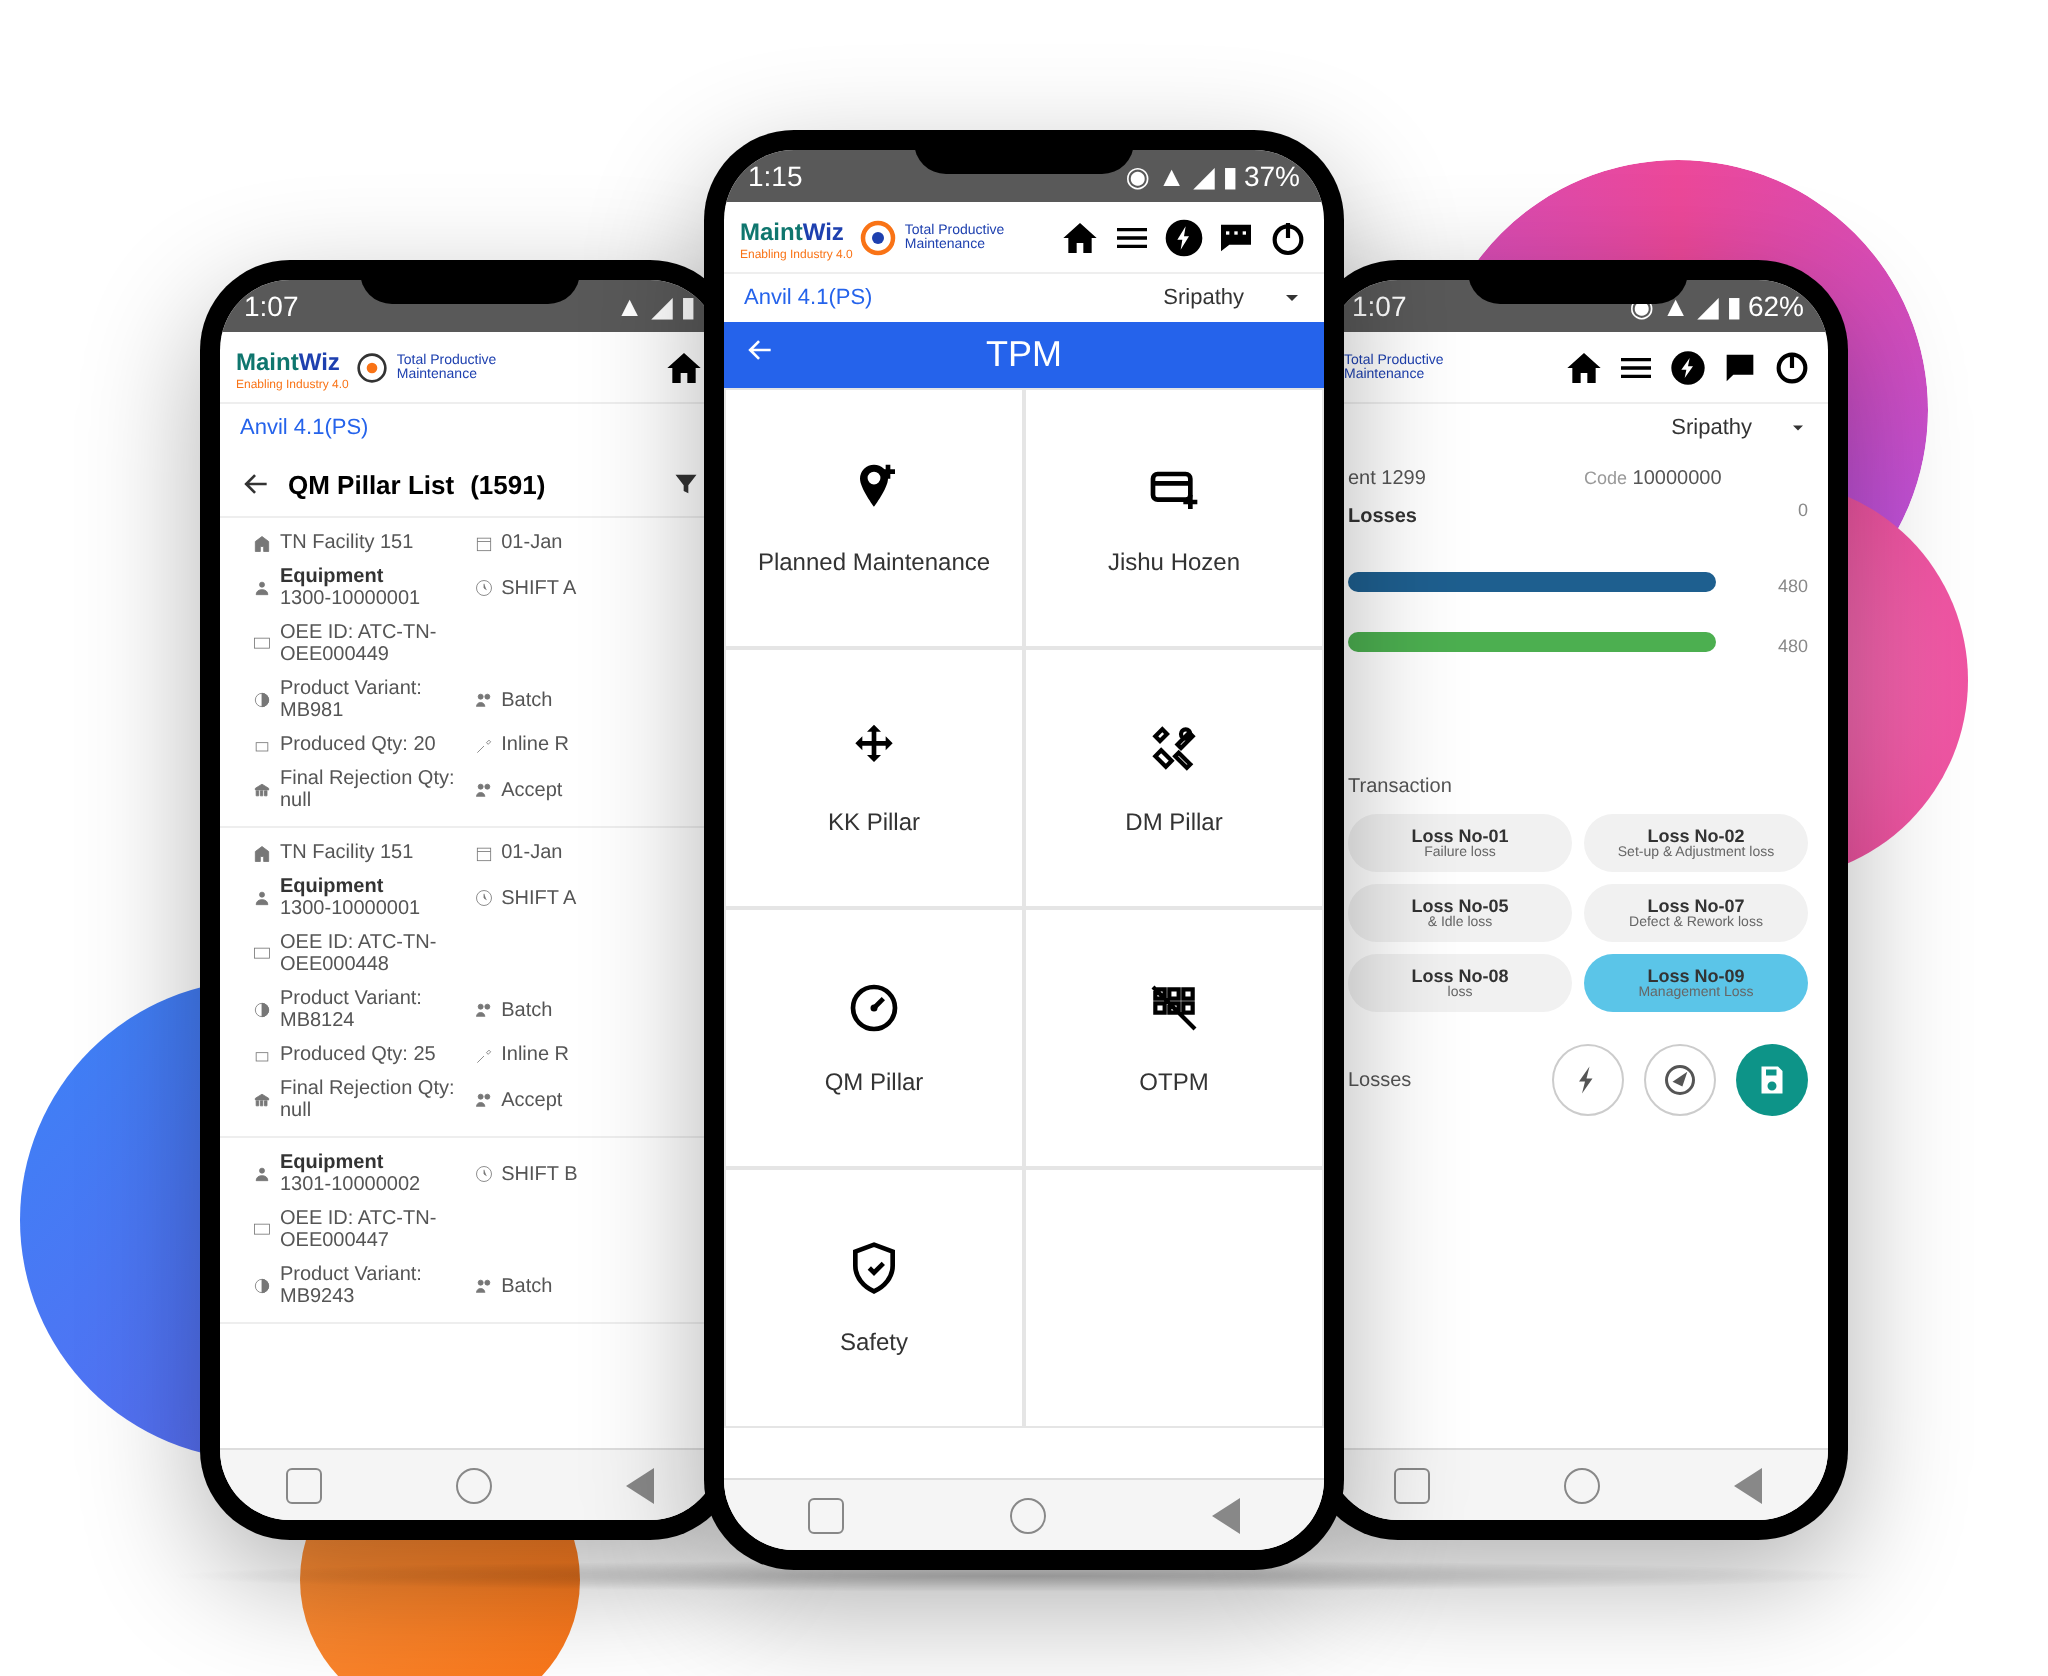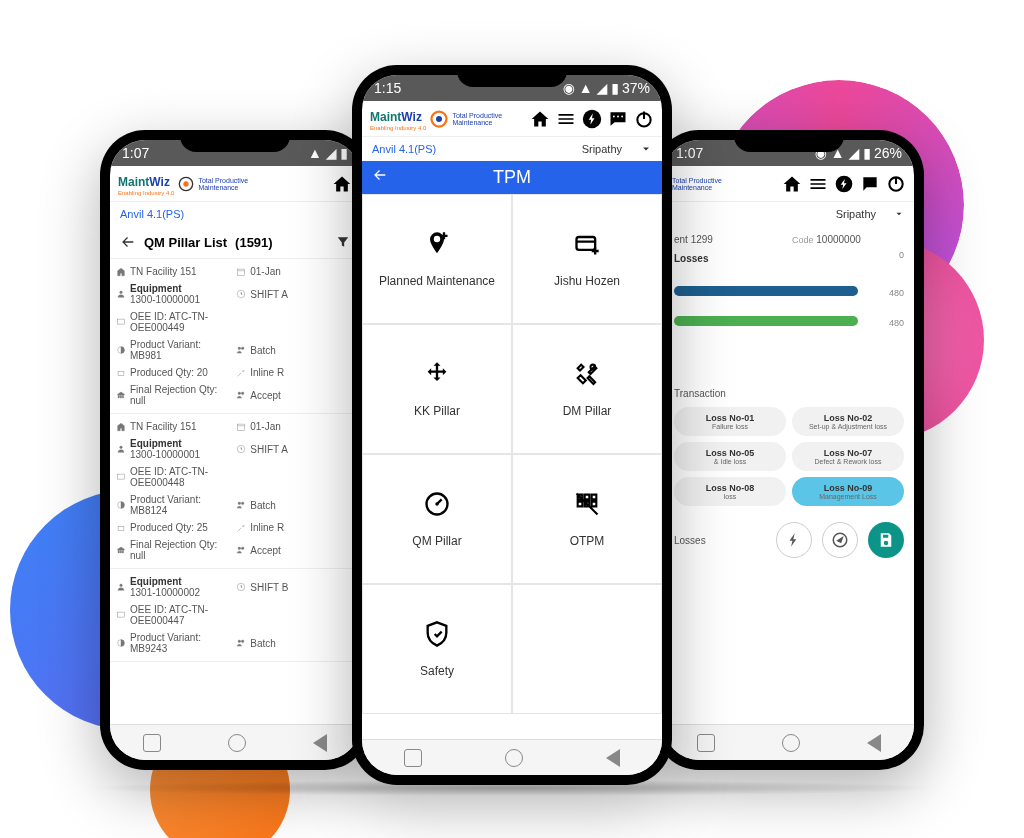--- a/index.html
+++ b/index.html
@@ -47,21 +47,21 @@
 
 
 .tpm-grid{flex:1;display:grid;grid-template-columns:1fr 1fr;grid-auto-rows:130px}
 .tpm-cell{border:1px solid #e5e5e5;display:flex;flex-direction:column;align-items:center;justify-content:center;gap:16px;font-size:12px;color:#333}
 .tpm-cell svg{width:28px;height:28px}
 
 
 .list-hdr{display:flex;align-items:center;gap:8px;padding:8px 10px;font-size:13px;font-weight:700;border-bottom:1px solid #eee}
 .list-body{flex:1;overflow:hidden;font-size:10px;color:#555}
 .card{border-bottom:1px solid #eee;padding:4px 0}
-.row{display:flex;padding:3px 6px;gap:6px}
+.row{display:flex;padding:3px 16px;gap:6px}
 .row .cell{flex:1;display:flex;align-items:center;gap:4px}
 .row .cell.half{flex:0 0 48%}
 .row svg{width:10px;height:10px;flex-shrink:0;fill:#777;stroke:#777}
 .bold{font-weight:600;color:#333}
 
 
 .rt-body{flex:1;padding:8px 10px;font-size:10px;color:#555;overflow:hidden}
 .inline-fields{display:flex;gap:6px;margin-bottom:8px}
 .inline-fields .f{flex:1}
 .inline-fields .lbl{color:#999;font-size:9px}
@@ -366,21 +366,21 @@
       <div class="tr"></div>
     </div>
   </div>
 </div>
 
 <div class="phone phone-right">
   <div class="notch"></div>
   <div class="screen">
     <div class="statusbar">
       <span>1:07</span>
-      <span class="icons">◉ ▲ ◢ ▮ <span>26%</span></span>
+      <span class="icons">◉ ▲ ◢ ▮ <span>62%</span></span>
     </div>
     <div class="apphdr">
       <div class="logo">
         <div class="tpm-badge">
             <div>Total Productive</div>
             <div>Maintenance</div>
           </div>
       </div>
       <div class="hdr-icons">
         <svg viewBox="0 0 24 24" fill="#000">

